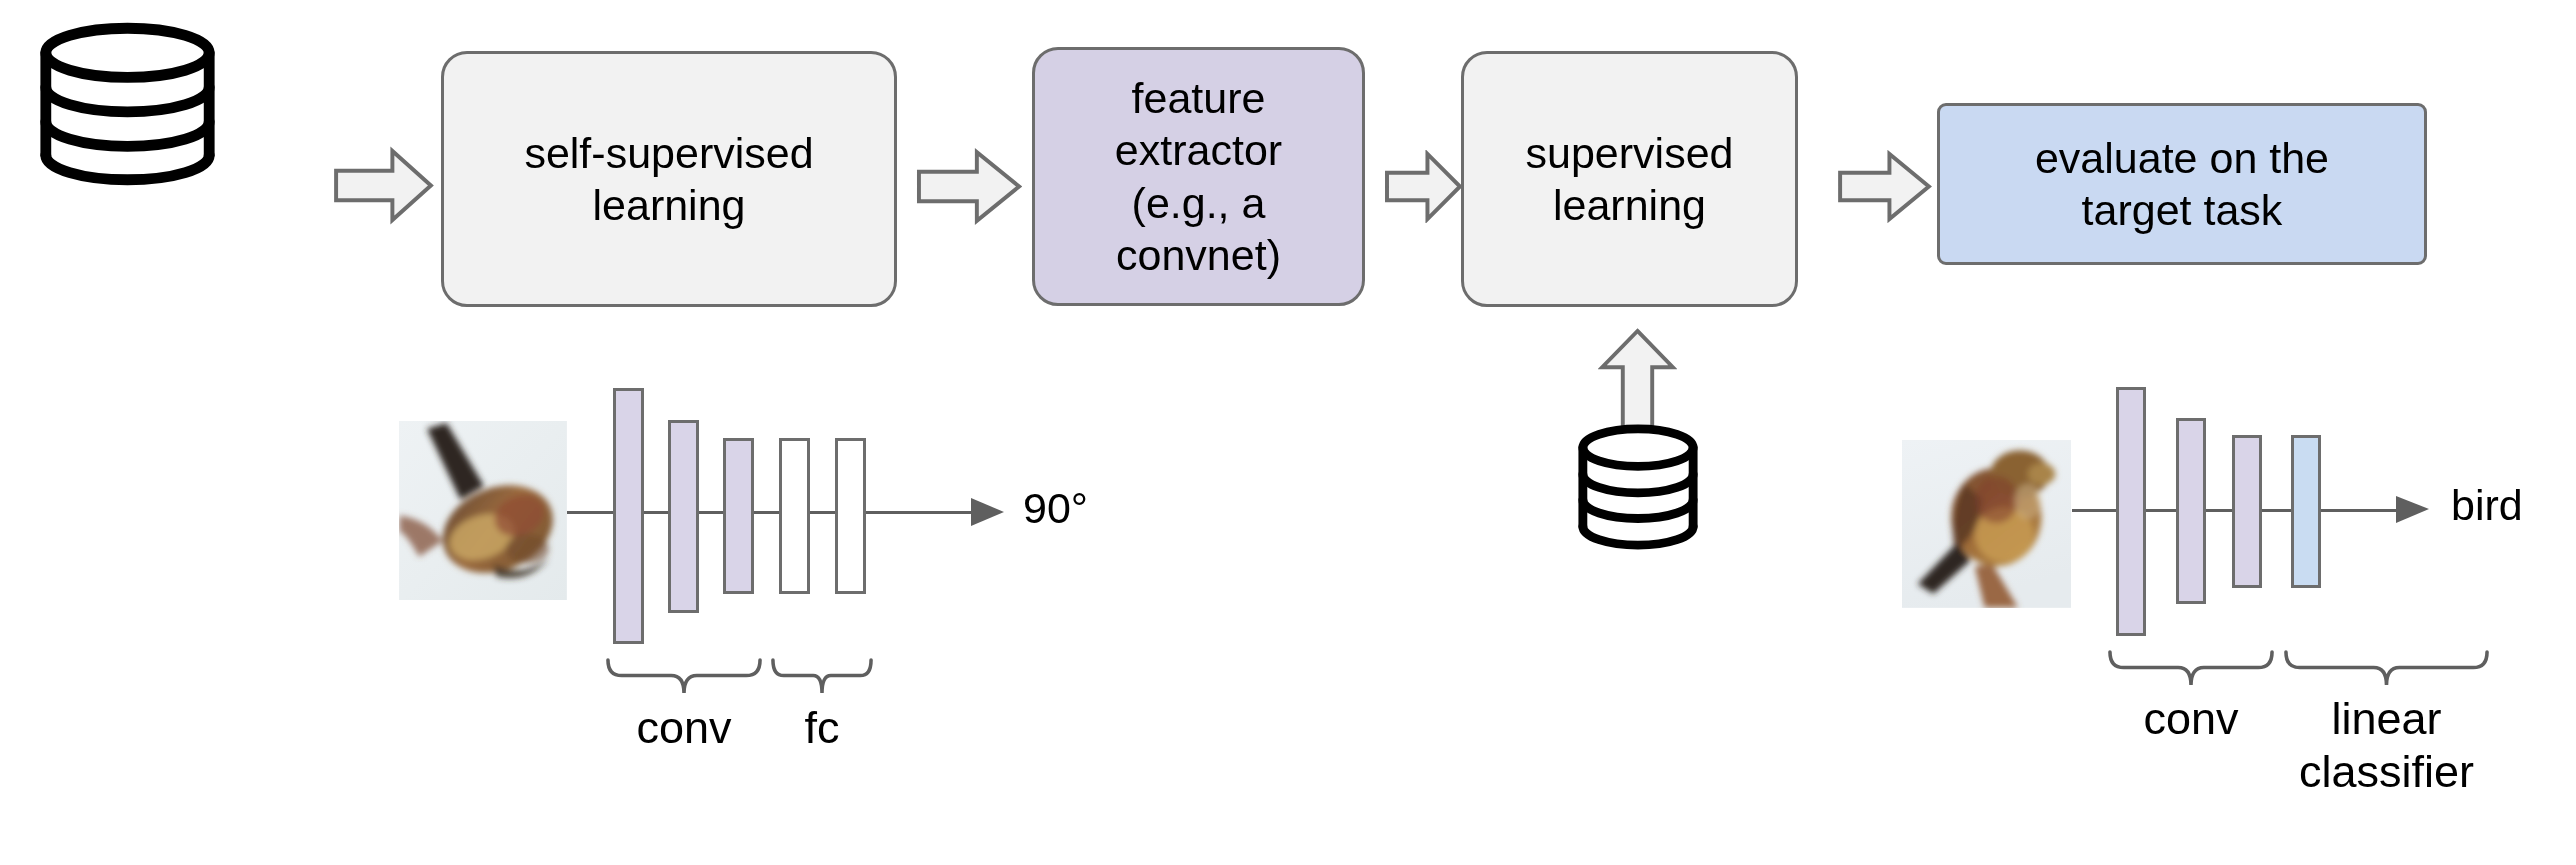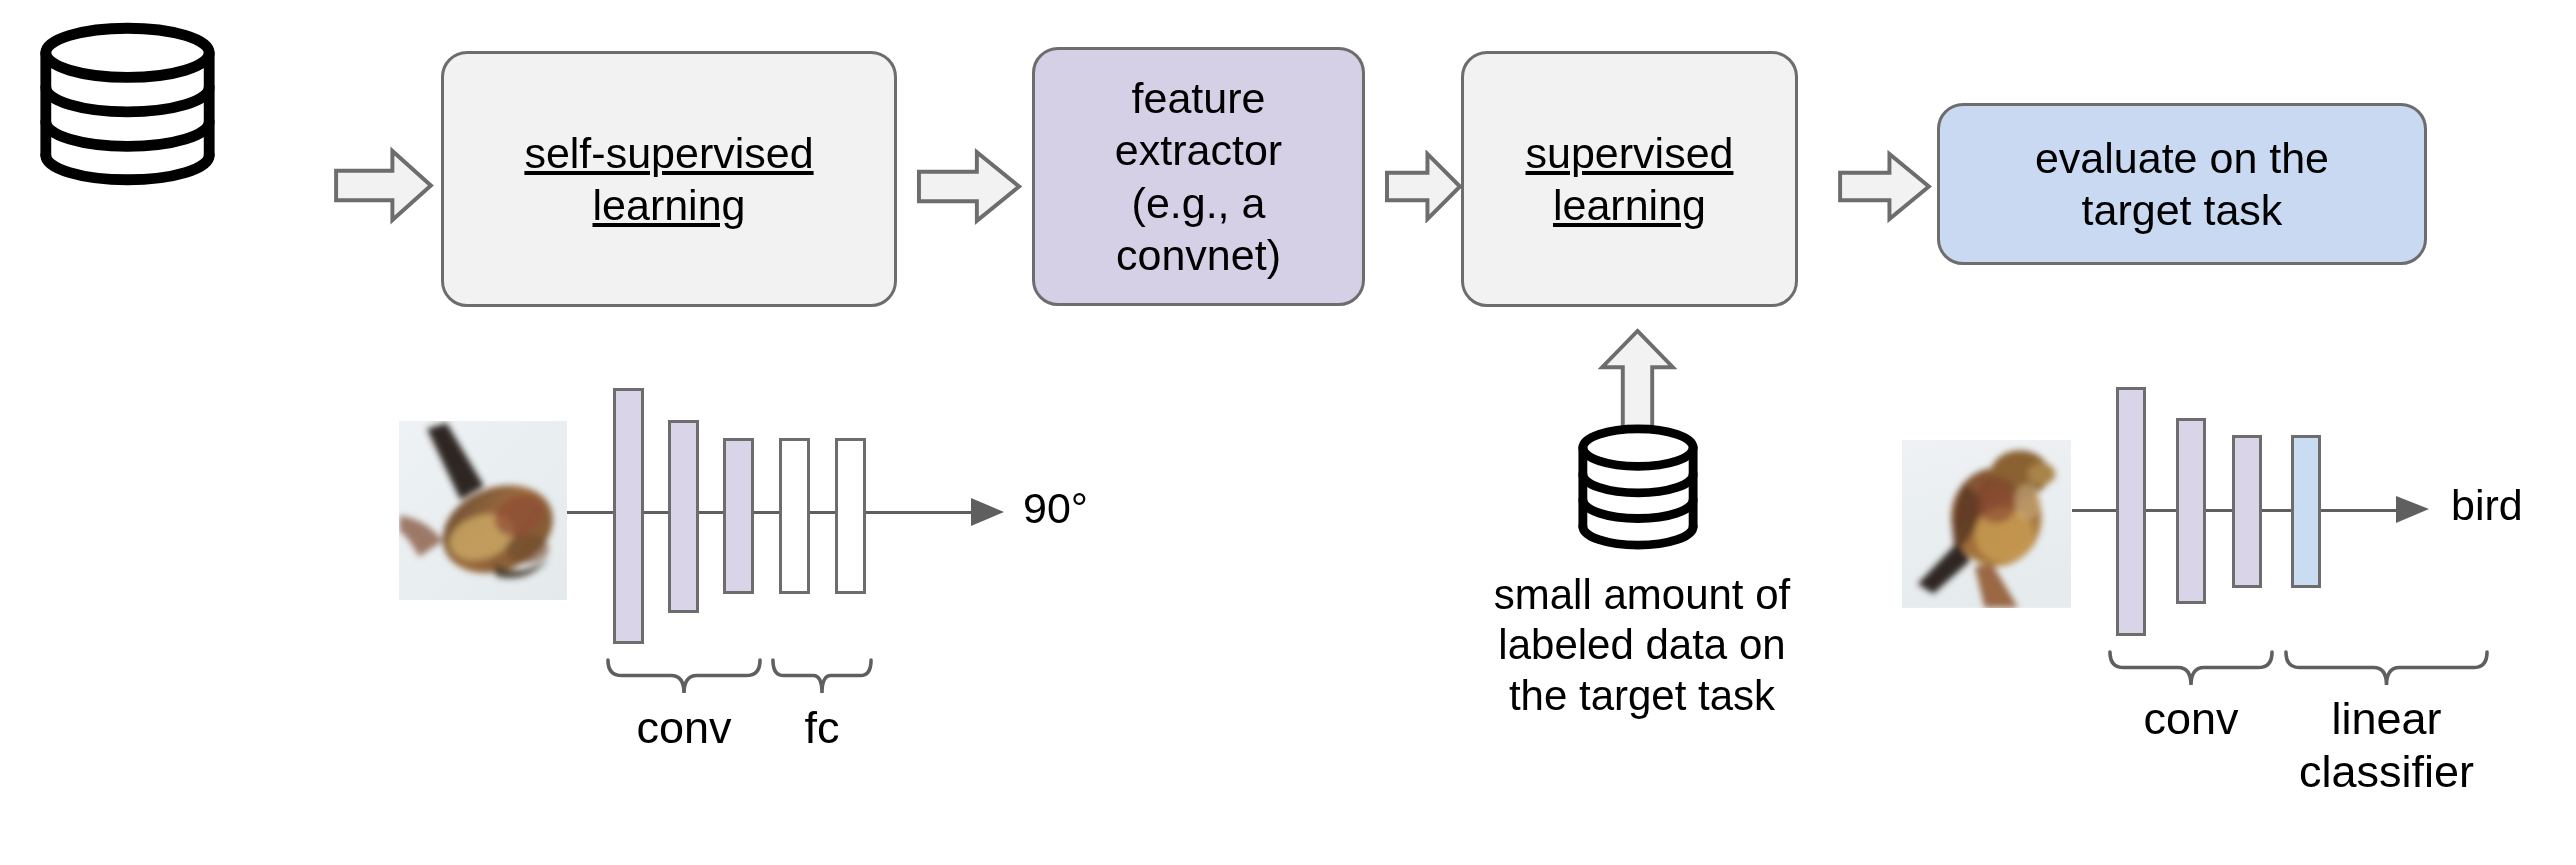--- a/index.html
+++ b/index.html
@@ -22,21 +22,21 @@
     border-radius: 26px;
     display: flex;
     align-items: center;
     justify-content: center;
     text-align: center;
     line-height: 1.22;
     font-size: 43px;
     white-space: pre-line;
     padding: 6px 10px;
   }
-  .pbox.grey      { background: #f2f2f2; text-decoration: underline; }
+  .pbox.grey      { background: #f2f2f2; }
   .pbox.lavender  { background: #d5d0e5; }
   .pbox.blue      { background: #c9d9f2; }
 
   
   .blockarrow { position: absolute; }
   .blockarrow svg { display: block; width: 100%; height: 100%; }
 
   
   .db { position: absolute; }
   .db svg { display: block; width: 100%; height: 100%; }
@@ -140,21 +140,21 @@
 
   <div class="pbox grey" style="left:1461px; top:51px; width:337px; height:256px;">supervised
 learning</div>
 
   <div class="blockarrow" style="left:1837px; top:150px; width:95px; height:73px;">
     <svg viewBox="0 0 96 74" xmlns="http://www.w3.org/2000/svg">
       <polygon points="3,23 53,23 53,4 93,37 53,70 53,51 3,51" fill="#f2f2f2" stroke="#6d6d6d" stroke-width="4" stroke-linejoin="miter"></polygon>
     </svg>
   </div>
 
-  <div class="pbox blue" style="left:1937px; top:103px; width:490px; height:162px; border-radius:26px;">evaluate on the
+  <div class="pbox blue" style="left:1937px; top:103px; width:490px; height:162px; border-radius:9px;">evaluate on the
 target task</div>
 
 
   <div class="blockarrow" style="left:1598px; top:328px; width:79px; height:102px;">
     <svg viewBox="0 0 80 104" xmlns="http://www.w3.org/2000/svg">
       <polygon points="40,3 76,40 55,40 55,101 25,101 25,40 4,40" fill="#f2f2f2" stroke="#6d6d6d" stroke-width="4" stroke-linejoin="miter"></polygon>
     </svg>
   </div>
 
   <div class="db" style="left:1574px; top:422px; width:128px; height:130px;">
@@ -162,23 +162,20 @@
       <g fill="none" stroke="#000000" stroke-width="9" stroke-linecap="round">
         <ellipse cx="65" cy="26" rx="56" ry="19"></ellipse>
         <path d="M9 26 L9 106"></path>
         <path d="M121 26 L121 106"></path>
         <path d="M9 106 A56 19 0 0 0 121 106"></path>
         <path d="M9 53 A56 19 0 0 0 121 53"></path>
         <path d="M9 79 A56 19 0 0 0 121 79"></path>
       </g>
     </svg>
   </div>
-  <div class="caption" style="left:1435px; top:570px; width:414px;">small amount of
-labeled data on
-the target task</div>
 
   <div class="net" style="left:394px; top:374px; width:690px; height:473px;">
 
     <div class="thumb" style="left:5px; top:47px; width:168px; height:179px;">
       <svg viewBox="0 0 170 182" xmlns="http://www.w3.org/2000/svg">
         <defs>
           <linearGradient id="lbg" x1="0" y1="0" x2="1" y2="1">
             <stop offset="0%" stop-color="#eef2f4"></stop>
             <stop offset="100%" stop-color="#e4eaec"></stop>
           </linearGradient>

